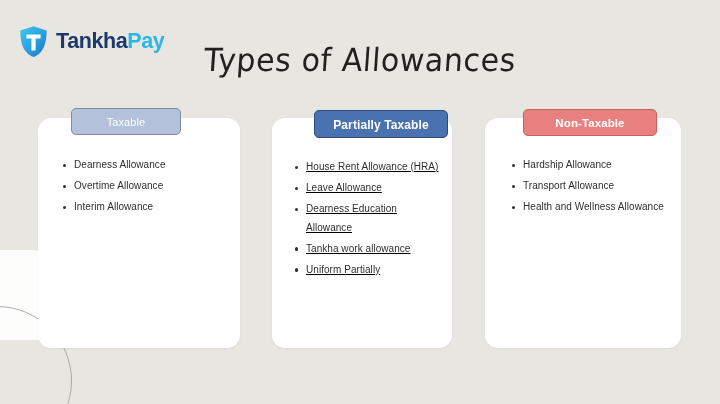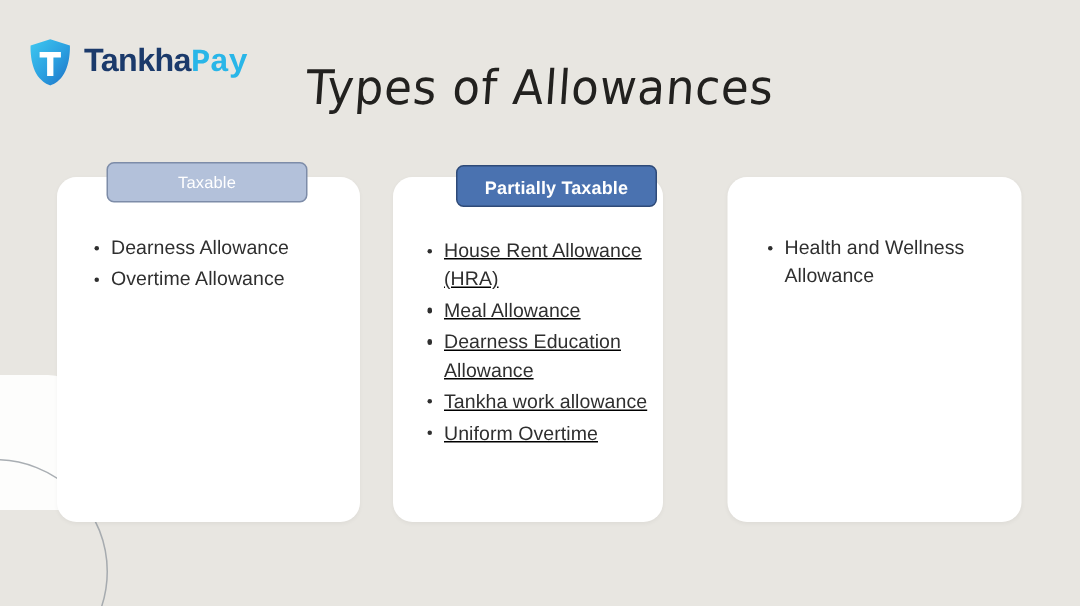--- a/index.html
+++ b/index.html
@@ -61,21 +61,21 @@
     display: block;
   }
   .logo-text {
     font-size: 21.5px;
     font-weight: bold;
     letter-spacing: -.4px;
     line-height: 1;
     white-space: nowrap;
   }
   .logo-text .t1 { color: #1b3a6b; }
-  .logo-text .t2 { color: #29b6e8; font-family: Liberation Mono, monospace; }
+  .logo-text .t2 { color: #29b6e8; }
 
   
   .title {
     position: absolute;
     left: 0;
     right: 0;
     top: 42px;
     text-align: center;
     font-family: "DejaVu Sans", sans-serif;
     font-size: 30px;
@@ -96,41 +96,41 @@
   .card {
     position: absolute;
     top: 0;
     height: 230px;
     background: #ffffff;
     border-radius: 13px;
     box-sizing: border-box;
     box-shadow: 0 1px 3px rgba(0,0,0,.045);
   }
   .card.c1 { left: 38px;  width: 202px; }
-  .card.c2 { left: 262px; width: 180px; }
+  .card.c2 { left: 272px; width: 180px; }
   .card.c3 { left: 485px; width: 196px; }
 
   
   .badge {
     position: absolute;
     top: -10px;
     height: 27px;
     line-height: 27px;
     text-align: center;
     color: #ffffff;
     font-size: 11.5px;
     font-weight: bold;
     border-radius: 5px;
     box-sizing: border-box;
     white-space: nowrap;
     letter-spacing: .1px;
   }
   .badge.b1 {
     left: 33px;
-    width: 134px;
+    width: 110px;
     background: #b3c1da;
     border: 1px solid #7d8ca8;
     font-weight: normal;
     font-size: 11px;
   }
   .badge.b2 {
     left: 42px;
     width: 134px;
     background: #4a72b0;
     border: 1px solid #2e4a78;
@@ -155,21 +155,21 @@
     position: absolute;
     top: 38px;
     left: 16px;
     right: 8px;
     margin: 0;
     padding: 0 0 0 20px;
     list-style: none;
   }
   .alist li {
     position: relative;
-    font-size: 13px;
+    font-size: 10px;
     line-height: 18.8px;
     color: #2f2f2f;
     margin: 0 0 2.2px 0;
     letter-spacing: .05px;
   }
   .alist li::before {
     content: "";
     position: absolute;
     left: -11px;
     top: 7.6px;
@@ -206,34 +206,38 @@
 
   <div class="title">Types of Allowances</div>
 
   <div class="cards">
 
     <div class="card c1">
       <div class="badge b1">Taxable</div>
       <ul class="alist">
         <li>Dearness Allowance</li>
         <li>Overtime Allowance</li>
+        <li>Interim Allowance</li>
       </ul>
     </div>
 
     <div class="card c2">
       <div class="badge b2">Partially Taxable</div>
       <ul class="alist">
         <li>House Rent Allowance (HRA)</li>
-        <li>Meal Allowance</li>
+        <li>Leave Allowance</li>
         <li>Dearness Education Allowance</li>
         <li>Tankha work allowance</li>
-        <li>Uniform Overtime</li>
+        <li>Uniform Partially</li>
       </ul>
     </div>
 
     <div class="card c3">
+      <div class="badge b3">Non-Taxable</div>
       <ul class="alist">
+        <li>Hardship Allowance</li>
+        <li>Transport Allowance</li>
         <li>Health and Wellness Allowance</li>
       </ul>
     </div>
 
   </div>
 </div>
 
 </body></html>

